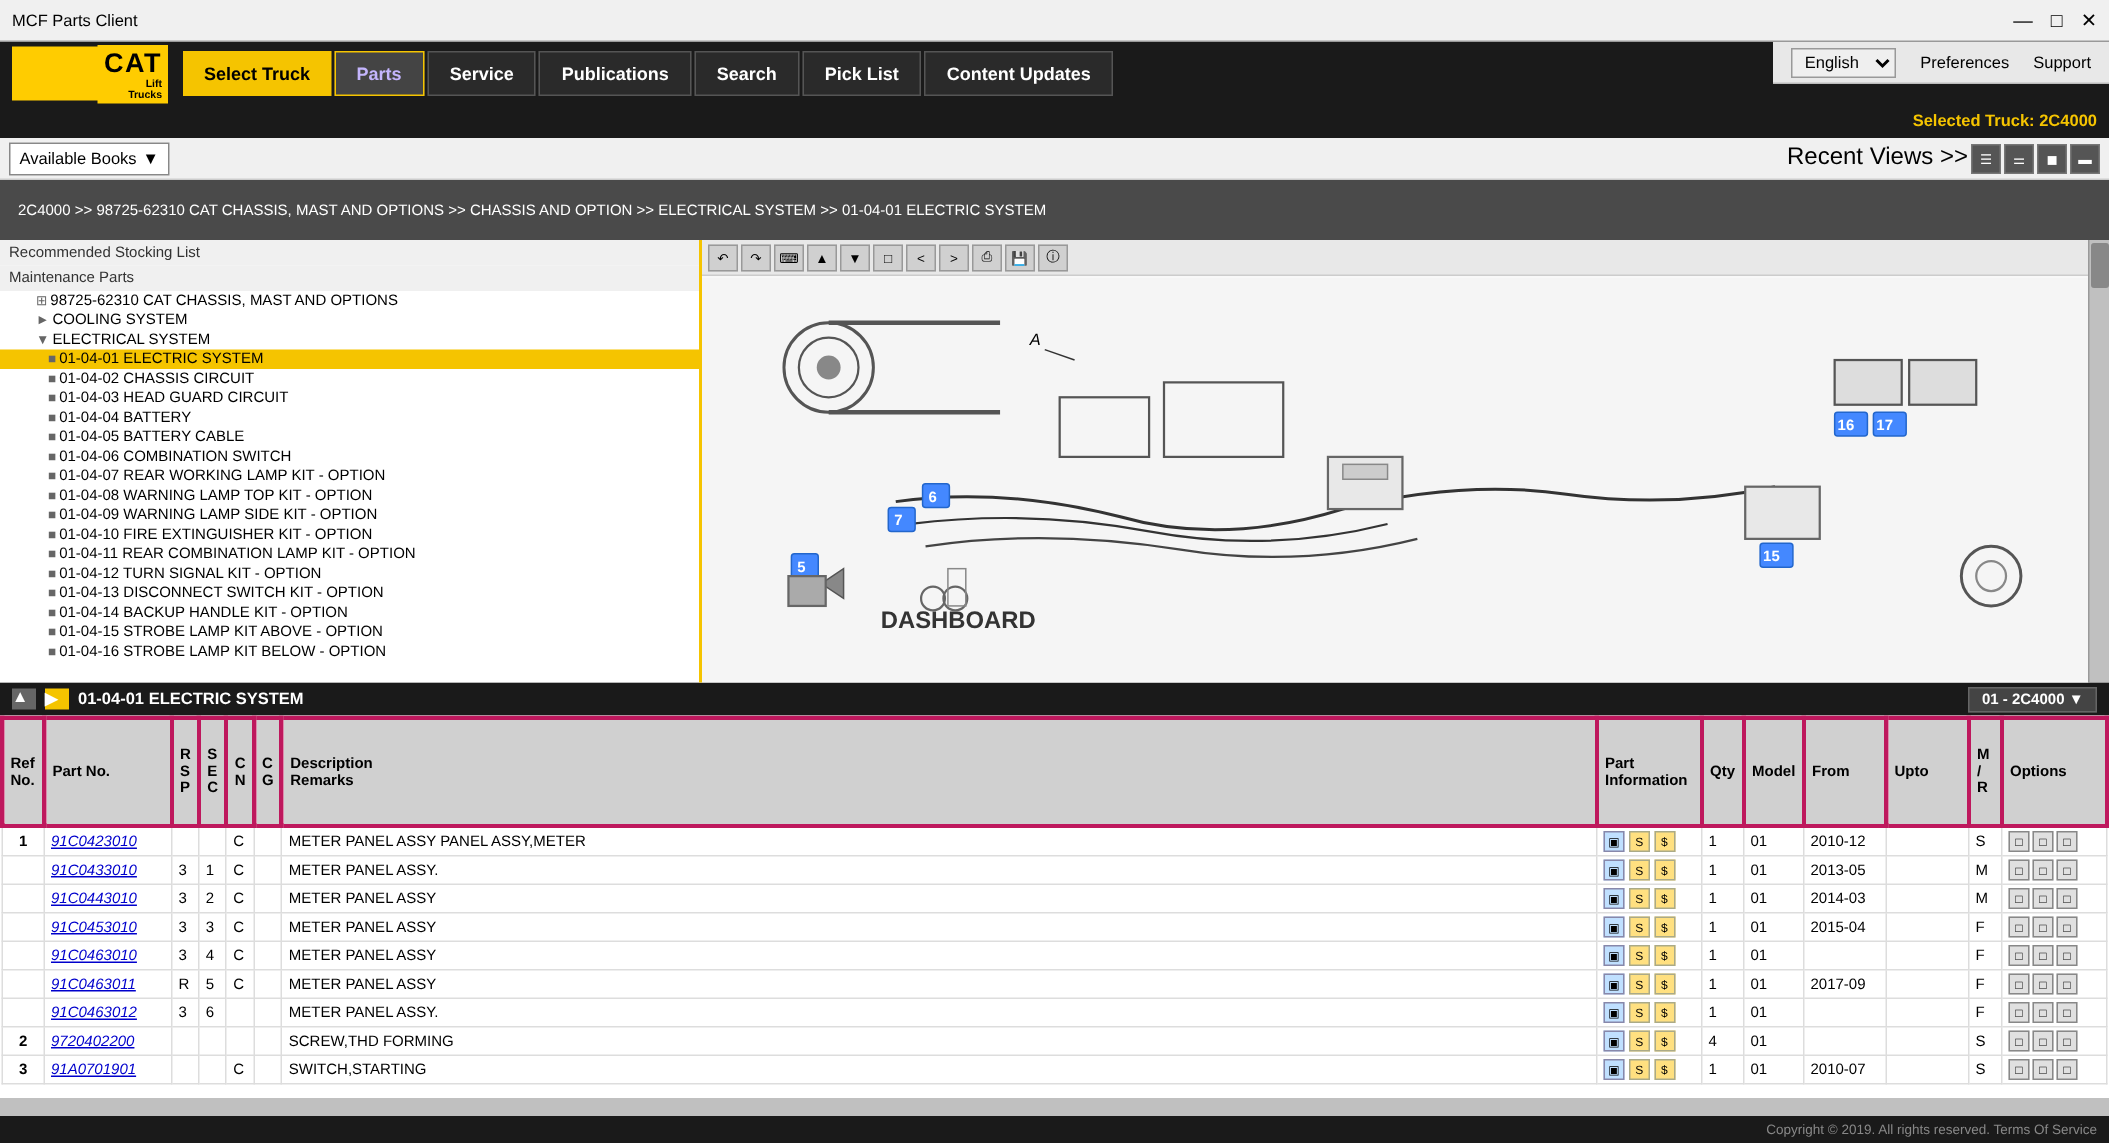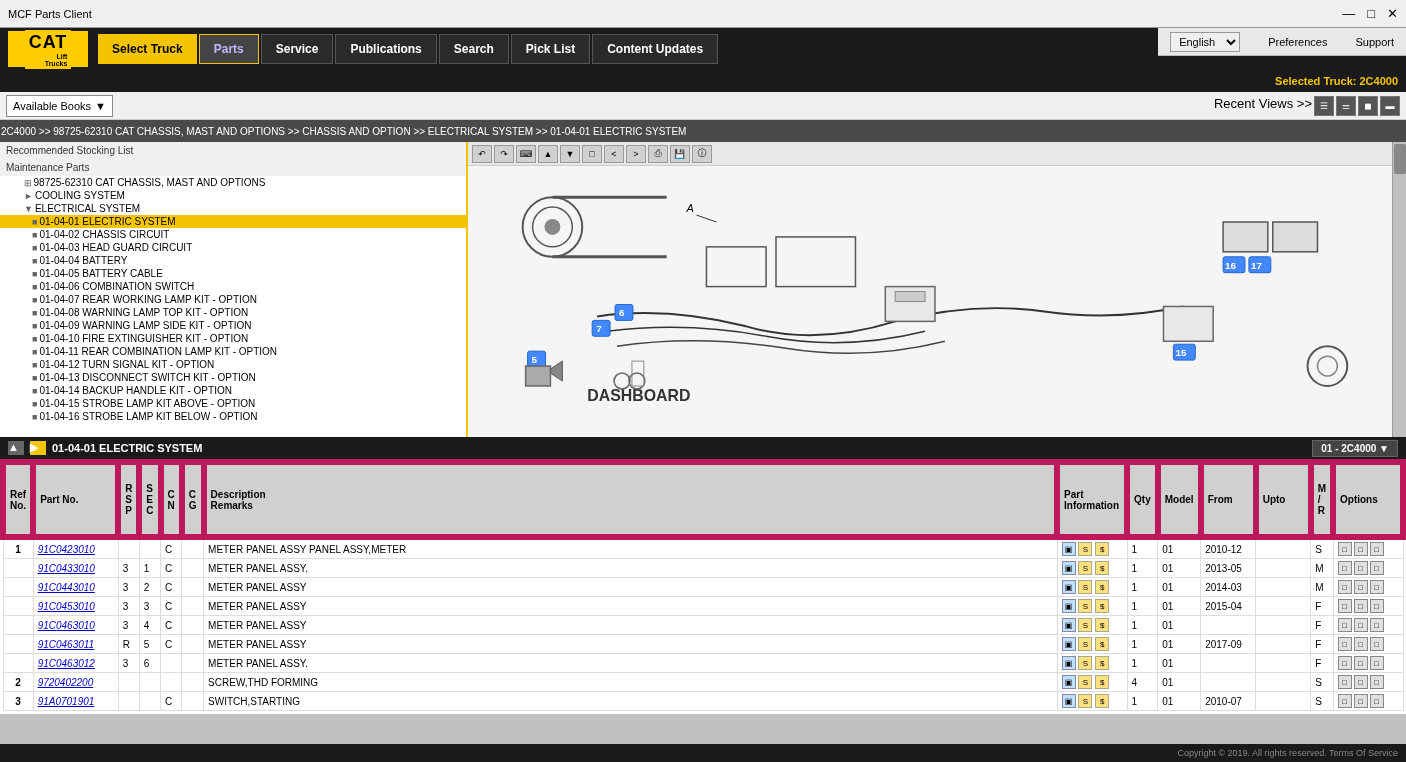--- a/index.html
+++ b/index.html
@@ -19,26 +19,26 @@
     
     #menubar {
       background: #1a1a1a;
       height: 42px;
       display: flex;
       align-items: center;
       padding: 0 8px;
       gap: 2px;
     }
     #logo {
-      width: 80px;
+      width: 104px;
       height: 36px;
       background: #ffcc00;
       display: flex;
       align-items: center;
-      justify-content: center;
+      justify-content: flex-end;
       font-weight: bold;
       font-size: 13px;
       color: #000;
       margin-right: 8px;
       flex-shrink: 0;
     }
     .nav-btn {
       height: 30px;
       padding: 0 14px;
       border: none;
@@ -88,24 +88,24 @@
       padding: 2px 6px;
       cursor: pointer;
       font-size: 11px;
       height: 22px;
     }
 
     
     #breadcrumb {
       background: #4a4a4a;
       color: #fff;
-      height: 22px;
-      display: flex;
-      align-items: center;
-      padding: 0 1px;
+      height: 40px;
+      display: flex;
+      align-items: center;
+      padding: 0 12px;
       font-size: 10px;
     }
 
     
     #tree-panel {
       width: 468px;
       background: #fff;
       border-right: 2px solid #f5c400;
       overflow-y: auto;
       flex-shrink: 0;
@@ -190,21 +190,21 @@
       width: 100%;
       border-collapse: collapse;
       font-size: 10px;
     }
     thead tr {
       background: #d0d0d0;
       position: sticky;
       top: 0;
     }
     thead th {
-      border: 6px solid #be185d;
+      border: 3px solid #be185d;
       padding: 18px 4px;
       text-align: left;
       font-size: 10px;
       white-space: nowrap;
     }
     tbody tr { border-bottom: 1px solid #ddd; }
     tbody td {
       border: 1px solid #ddd;
       padding: 2px 4px;
       font-size: 10px;
@@ -296,21 +296,21 @@
 
 <div id="titlebar">
   <span>MCF Parts Client</span>
   <div style="display:flex;gap:12px;font-size:13px;">
     <span>—</span>
     <span>□</span>
     <span>✕</span>
   </div>
 </div>
 
-<div style="position:absolute;top:28px;right:0;background:#e8e8e8;height:28px;display:flex;align-items:center;padding:0 12px;gap:28px;border-bottom:1px solid #bbb;z-index:10;">
+<div style="position:absolute;top:28px;right:0;background:#e8e8e8;height:28px;display:flex;align-items:center;padding:0 12px;gap:16px;border-bottom:1px solid #bbb;z-index:10;">
   <select class="lang-select">
     <option>English</option>
     <option>French</option>
     <option>German</option>
   </select>
   <a class="lang-link">Preferences</a>
   <a class="lang-link">Support</a>
 </div>
 
 <div id="menubar">
@@ -335,21 +335,21 @@
   <span></span>
   <span style="color:#f5c400;font-weight:bold;">Selected Truck: 2C4000</span>
 </div>
 
 <div id="books-bar">
   <div class="books-dropdown">
     <span>Available Books</span>
     <span>▼</span>
   </div>
   <div class="view-icons">
-    <span style="font-size:13px;cursor:pointer;">Recent Views &gt;&gt;</span>
+    <span style="font-size:16px;cursor:pointer;">Recent Views &gt;&gt;</span>
     <div class="view-icon">☰</div>
     <div class="view-icon">⚌</div>
     <div class="view-icon">◼</div>
     <div class="view-icon">▬</div>
   </div>
 </div>
 
 <div id="breadcrumb">
   <span>2C4000 &gt;&gt; 98725-62310 CAT CHASSIS, MAST AND OPTIONS &gt;&gt; CHASSIS AND OPTION &gt;&gt; ELECTRICAL SYSTEM &gt;&gt; 01-04-01 ELECTRIC SYSTEM</span>
 </div>

